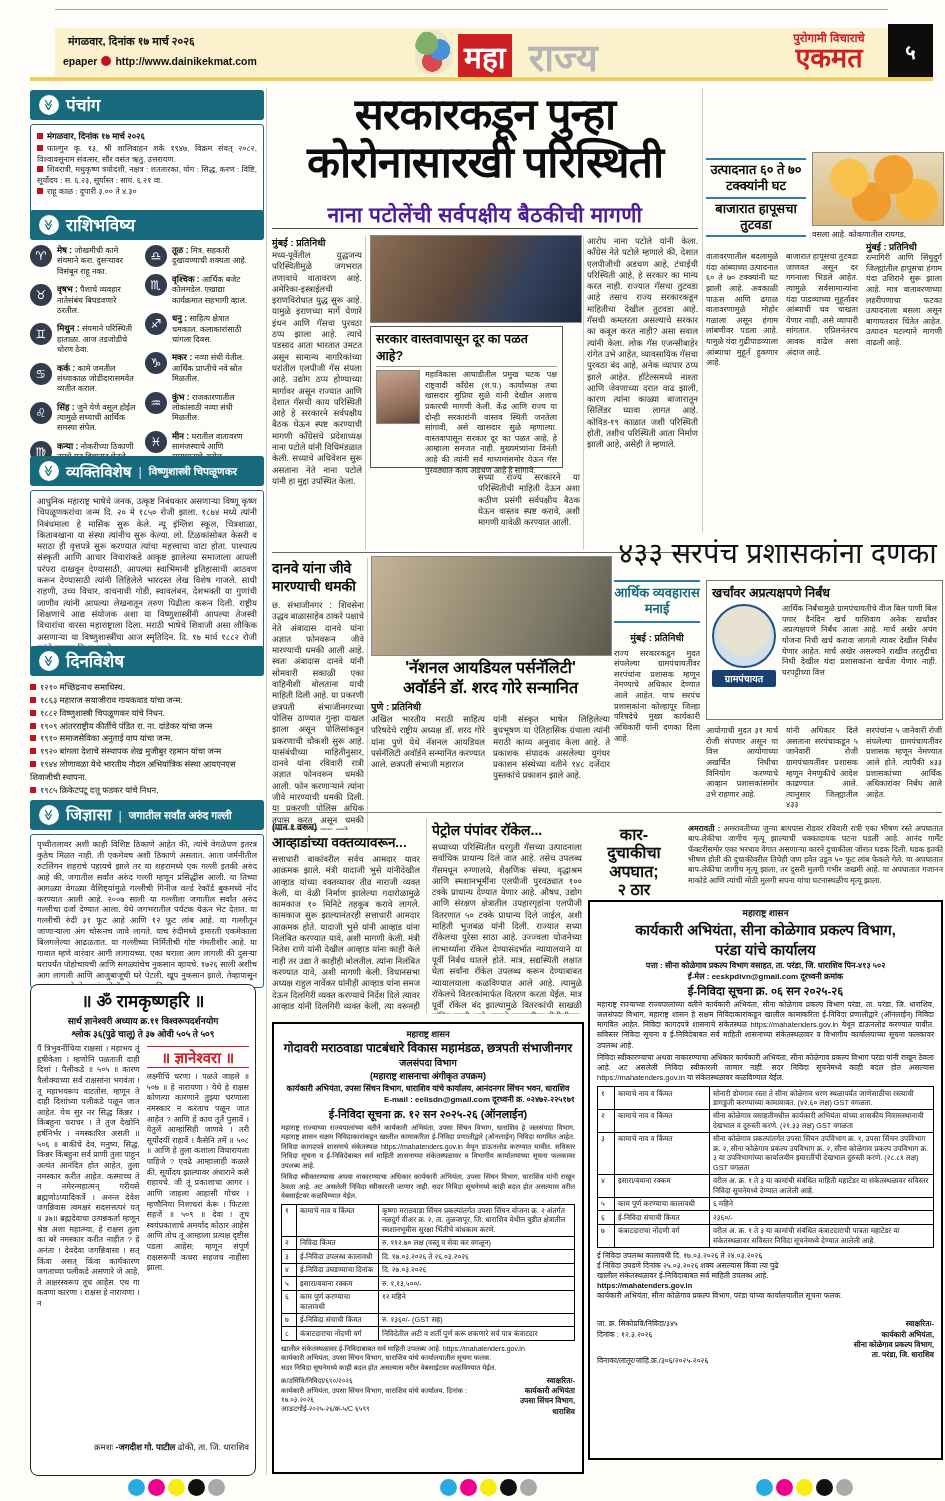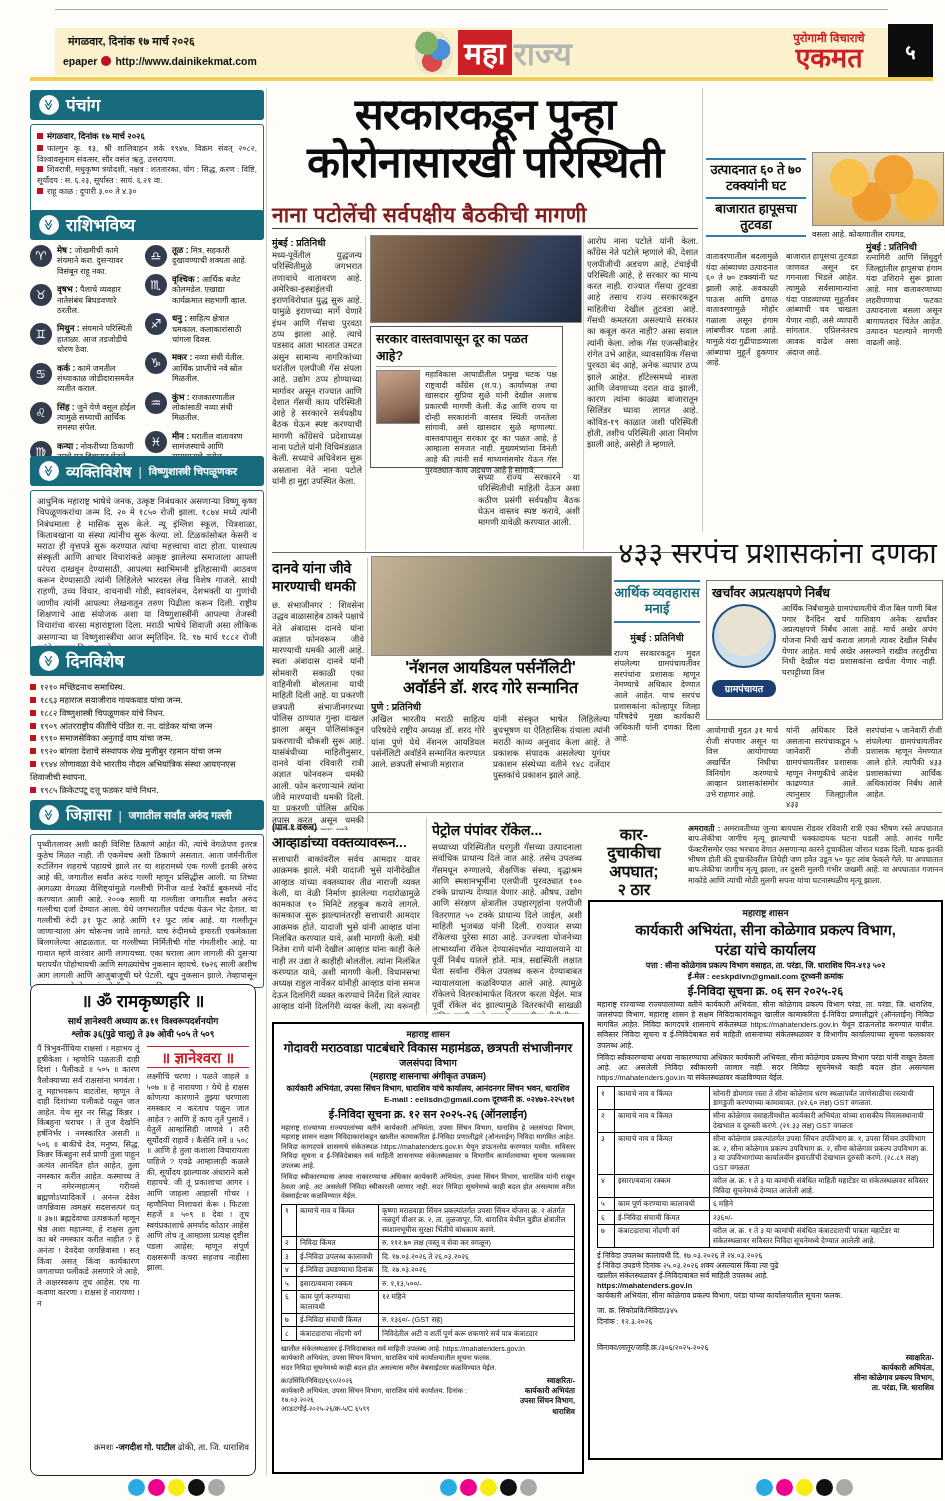--- a/index.html
+++ b/index.html
@@ -14,21 +14,21 @@
   .sec{background:#176b7c;color:#fff;display:flex;align-items:center;gap:7px;padding:0 9px;border-radius:3px;}
   .sec .t{font-weight:bold;font-size:17px;line-height:1;}
   .sec .pipe{font-size:13px;opacity:.85;}
   .sec .sub{font-size:10.5px;font-weight:bold;}
   .ico{width:20px;height:20px;min-width:20px;border-radius:50%;background:#fff;color:#176b7c;
        display:flex;align-items:center;justify-content:center;font-size:11px;font-weight:900;transform:rotate(90deg);}
   .tealbox{border:1px solid #176b7c;border-radius:3px;background:#fff;padding:5px 6px;}
   .rsq{display:inline-block;width:6px;height:6px;background:#c01320;margin-right:4px;}
   
   .h-main{font-weight:900;font-size:43px;line-height:1.12;text-align:center;color:#0d0d0d;letter-spacing:-1px;}
-  .h-sub{font-weight:900;font-size:21px;text-align:left;color:#7f1d1d;letter-spacing:.5px;}
+  .h-sub{font-weight:900;font-size:21px;text-align:center;color:#4c1d95;letter-spacing:.5px;}
   .h-right{font-weight:900;font-size:25px;line-height:1.15;text-align:center;color:#0d0d0d;}
   .h-mid{font-weight:900;font-size:16px;line-height:1.2;text-align:center;color:#0d0d0d;}
   .h-small{font-weight:900;font-size:13.5px;color:#0d0d0d;}
   .blueline{height:2px;background:#2e7fa8;}
   .tealhead{color:#176b7c;font-weight:900;font-size:13px;text-align:center;line-height:1.25;}
   
   .zitem{display:flex;gap:5px;margin-bottom:7px;}
   .zico{width:22px;height:22px;min-width:22px;border-radius:50%;background:#333c4d;color:#fff;
         display:flex;align-items:center;justify-content:center;font-size:12px;}
   .ztext{font-size:8px;line-height:1.3;}
@@ -62,21 +62,21 @@
   <div class="abs" style="left:55px;top:28px;width:833px;height:48px;background:#fbf1cd;"></div>
   <div class="abs" style="left:68px;top:33px;font-size:11px;font-weight:bold;">मंगळवार, दिनांक १७ मार्च २०२६</div>
   <div class="abs" style="left:63px;top:55px;display:flex;align-items:center;gap:4px;font-size:10.5px;font-weight:bold;">
     <span>epaper</span>
     <span style="width:10px;height:10px;border-radius:50%;background:#c01320;display:inline-block;"></span>
     <span>http://www.dainikekmat.com</span>
   </div>
   <div class="abs" style="left:415px;top:30px;width:38px;height:44px;background:radial-gradient(circle at 30% 30%,#7fb069 0 28%,transparent 29%),radial-gradient(circle at 65% 45%,#4a90d9 0 30%,transparent 31%),radial-gradient(circle at 45% 72%,#d94a4a 0 26%,transparent 27%),#efe6c8;border-radius:45% 60% 50% 40%;"></div>
   <div class="abs" style="left:458px;top:30px;display:flex;align-items:center;">
     <span style="background:#cc1f26;color:#fff;font-weight:900;font-size:30px;padding:2px 6px;">महा</span>
-    <span style="color:#b5b5b5;font-weight:900;font-size:32px;padding-left:2px;">राज्य</span>
+    <span style="color:#b5b5b5;font-weight:900;font-size:38px;padding-left:17px;">राज्य</span>
   </div>
   <div class="abs" style="left:770px;top:30px;width:118px;height:44px;text-align:center;">
     <div style="color:#cc1f26;font-weight:bold;font-size:11.5px;">पुरोगामी विचाराचे</div>
     <div style="color:#cc1f26;font-weight:900;font-size:27px;line-height:1;">एकमत</div>
   </div>
   <div class="abs" style="left:888px;top:24px;width:45px;height:54px;background:#0d0d0d;color:#fff;display:flex;align-items:center;justify-content:center;font-size:20px;font-weight:bold;">
     <span>५</span>
   </div>
   <div class="abs" style="left:30px;top:77px;width:903px;height:4px;background:#f0cf59;"></div>
 
@@ -261,21 +261,21 @@
     <div class="tealhead" style="padding:3px 0;">आर्थिक व्यवहारास मनाई</div>
     <div class="blueline"></div>
     <div class="dateline" style="text-align:center;margin-top:8px;">मुंबई : प्रतिनिधी</div>
     <div class="jtext" style="font-size:8px;margin-top:5px;height:180px;">राज्य सरकारकडून मुदत संपलेल्या ग्रामपंचायतींवर सरपंचांना प्रशासक म्हणून नेमण्याचे अधिकार देण्यात आले आहेत. याच सरपंच प्रशासकांना कोल्हापूर जिल्हा परिषदेचे मुख्य कार्यकारी अधिकारी यांनी दणका दिला आहे.</div>
   </div>
   <div class="abs" style="left:706px;top:580px;width:237px;height:140px;border:1px solid #777;padding:3px 5px;box-sizing:border-box;">
     <div class="h-small" style="font-size:12.5px;">खर्चांवर अप्रत्यक्षपणे निर्बंध</div>
     <div style="display:flex;gap:6px;margin-top:3px;">
       <div style="width:64px;min-width:64px;text-align:center;">
         <div class="ph-gram" style="width:60px;height:60px;margin:0 auto;"></div>
-        <div class="ribbon" style="margin-top:12px;border-radius:8px;">ग्रामपंचायत</div>
+        <div class="ribbon" style="margin-top:2px;">ग्रामपंचायत</div>
       </div>
       <div class="jtext" style="font-size:8px;height:108px;">आर्थिक निर्बंधामुळे ग्रामपंचायतीचे वीज बिल पाणी बिल पगार दैनंदिन खर्च याशिवाय अनेक खर्चांवर अप्रत्यक्षपणे निर्बंध आला आहे. मार्च अखेर अपंग योजना निधी खर्च करावा लागतो त्यावर देखील निर्बंध येणार आहेत. मार्च अखेर असल्याने राखीव तरतुदीचा निधी देखील यंदा प्रशासकांना खर्चता येणार नाही. घरपट्टीच्या वित्त</div>
     </div>
   </div>
   <div class="abs jtext" style="left:706px;top:726px;width:72px;height:92px;font-size:8px;">आयोगाची मुदत ३१ मार्च रोजी संपणार असून या वित्त आयोगाच्या अखर्चित निधीचा विनियोग करण्याचे आव्हान प्रशासकांसमोर उभे राहणार आहे.</div>
   <div class="abs jtext" style="left:786px;top:726px;width:72px;height:92px;font-size:8px;">यांनी अधिकार दिले असताना सरपंचाकडून ५ जानेवारी रोजी ग्रामपंचायतींवर प्रशासक म्हणून नेमणुकीचे आदेश काढण्यात आले. त्यानुसार जिल्ह्यातील ४३३</div>
   <div class="abs jtext" style="left:866px;top:726px;width:76px;height:92px;font-size:8px;">सरपंचांना ५ जानेवारी रोजी संपलेल्या ग्रामपंचायतींवर प्रशासक म्हणून नेमण्यात आले होते. त्यापैकी ४३३ प्रशासकांच्या आर्थिक अधिकारांवर निर्बंध आले आहेत.</div>
 
   <div class="abs hline" style="left:272px;top:812px;width:670px;background:#777;"></div>
   <div class="abs" style="left:272px;top:820px;width:148px;">
@@ -343,21 +343,21 @@
           <div>७</div>
           <div>कंत्राटदाराचा नोंदणी वर्ग</div>
           <div>वरील अ. क्र. १ ते ३ या कामांची संबंधित कंत्राटदाराची पात्रता महाटेंडर या संकेतस्थळावर सविस्तर निविदा सूचनेमध्ये देण्यात आलेली आहे.</div>
         </div>
     </div>
     <div class="tnote" style="margin-top:3px;">ई निविदा उपलब्ध कालावधी दि. १७.०३.२०२६ ते २४.०३.२०२६</div>
     <div class="tnote">ई निविदा उघडणे दिनांक २५.०३.२०२६ शक्य असल्यास किंवा त्या पुढे</div>
     <div class="tnote">खालील संकेतस्थळावर ई-निविदाबाबत सर्व माहिती उपलब्ध आहे.</div>
     <div class="tnote" style="font-weight:bold;">https://mahatenders.gov.in</div>
     <div class="tnote">कार्यकारी अभियंता, सीना कोळेगाव प्रकल्प विभाग, परंडा यांच्या कार्यालयातील सूचना फलक.</div>
-    <div style="display:flex;justify-content:space-between;margin-top:5px;flex-direction:column;">
+    <div style="display:flex;justify-content:space-between;margin-top:18px;">
       <div class="tnote">
         <div>जा. क्र. सिकोप्रवि/निविदा/३४५</div>
         <div>दिनांक : १२.३.२०२६</div>
         <div style="margin-top:16px;">विनाका/लातूर/जाहि.क्र./३०६/२०२५-२०२६</div>
       </div>
       <div class="tnote" style="text-align:right;font-weight:bold;">
         <div>स्वाक्षरित/-</div>
         <div>कार्यकारी अभियंता,</div>
         <div>सीना कोळेगाव प्रकल्प विभाग,</div>
         <div>ता. परंडा, जि. धाराशिव</div>

